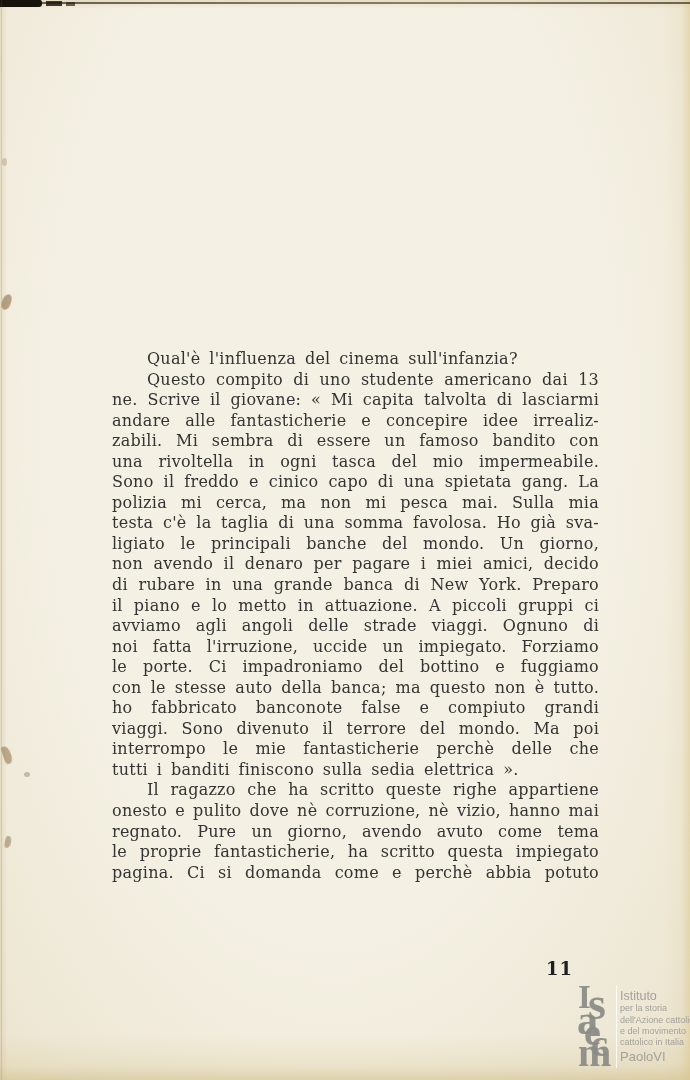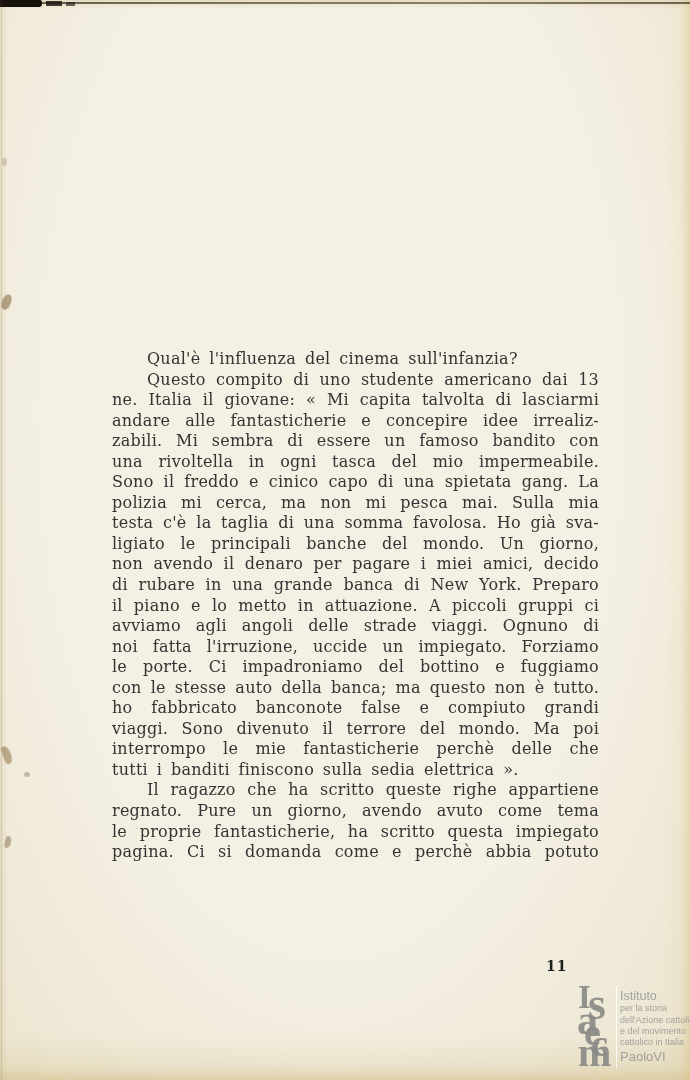--- a/index.html
+++ b/index.html
@@ -57,21 +57,21 @@
     margin-left: 28px;
   }
   .line { overflow: hidden; }
   .line.j { text-align: justify; text-align-last: justify; }
   .line.plain { text-align: left; text-align-last: left; word-spacing: 3.5px; }
   .line.indent { text-indent: 35px; }
 
   
   .page-number {
     position: absolute; left: 546px; top: 958px;
-    font-size: 14px; font-weight: bold; color: #1f1f1f;
+    font-size: 18px; font-weight: bold; color: #1f1f1f;
     letter-spacing: 1px;
   }
 
   
   .watermark {
     position: absolute; left: 577px; top: 986px;
     width: 112px; height: 82px;
     display: flex; flex-direction: row;
   }
   .wm-letters {
@@ -117,40 +117,41 @@
 
   <div class="speck speck-1"></div>
   <div class="speck speck-2"></div>
   <div class="speck speck-3"></div>
   <div class="speck speck-4"></div>
   <div class="speck speck-5"></div>
 
   <div class="text-block">
       <div class="line plain indent">Qual'è l'influenza del cinema sull'infanzia?</div>
       <div class="line j indent">Questo compito di uno studente americano dai 13</div>
-      <div class="line j">ne. Italia il giovane: « Mi capita talvolta di lasciarmi</div>
+      <div class="line j">ne. Scrive il giovane: « Mi capita talvolta di lasciarmi</div>
       <div class="line j">andare alle fantasticherie e concepire idee irrealiz-</div>
       <div class="line j">zabili. Mi sembra di essere un famoso bandito con</div>
       <div class="line j">una rivoltella in ogni tasca del mio impermeabile.</div>
       <div class="line j">Sono il freddo e cinico capo di una spietata gang. La</div>
       <div class="line j">polizia mi cerca, ma non mi pesca mai. Sulla mia</div>
       <div class="line j">testa c'è la taglia di una somma favolosa. Ho già sva-</div>
       <div class="line j">ligiato le principali banche del mondo. Un giorno,</div>
       <div class="line j">non avendo il denaro per pagare i miei amici, decido</div>
       <div class="line j">di rubare in una grande banca di New York. Preparo</div>
       <div class="line j">il piano e lo metto in attuazione. A piccoli gruppi ci</div>
       <div class="line j">avviamo agli angoli delle strade viaggi. Ognuno di</div>
       <div class="line j">noi fatta l'irruzione, uccide un impiegato. Forziamo</div>
       <div class="line j">le porte. Ci impadroniamo del bottino e fuggiamo</div>
       <div class="line j">con le stesse auto della banca; ma questo non è tutto.</div>
       <div class="line j">ho fabbricato banconote false e compiuto grandi</div>
       <div class="line j">viaggi. Sono divenuto il terrore del mondo. Ma poi</div>
       <div class="line j">interrompo le mie fantasticherie perchè delle che</div>
       <div class="line plain">tutti i banditi finiscono sulla sedia elettrica ».</div>
       <div class="line j indent">Il ragazzo che ha scritto queste righe appartiene</div>
+      <div class="line j">onesto e pulito dove nè corruzione, nè vizio, hanno mai</div>
       <div class="line j">regnato. Pure un giorno, avendo avuto come tema</div>
       <div class="line j">le proprie fantasticherie, ha scritto questa impiegato</div>
       <div class="line j">pagina. Ci si domanda come e perchè abbia potuto</div>
     </div>
 
   <div class="page-number">11</div>
 
   <div class="watermark">
     <div class="wm-letters">
       <span class="wm-letter l0">I</span>

